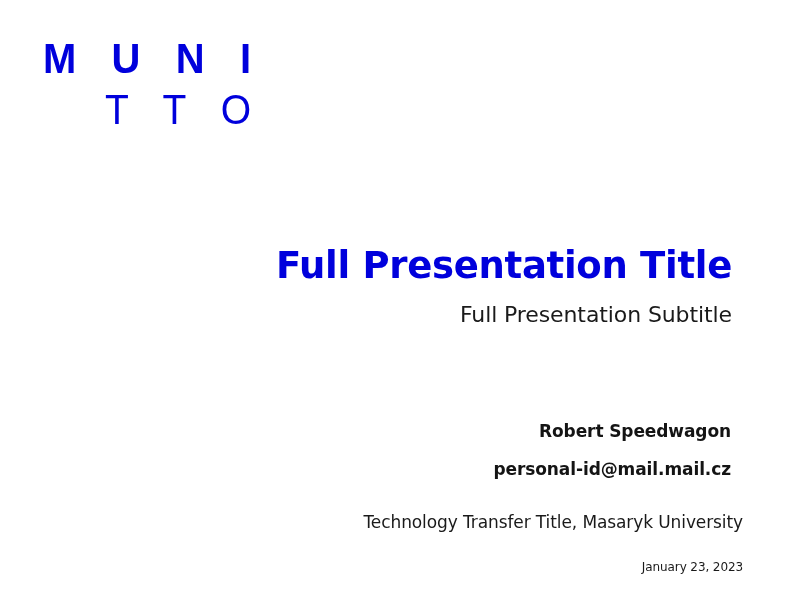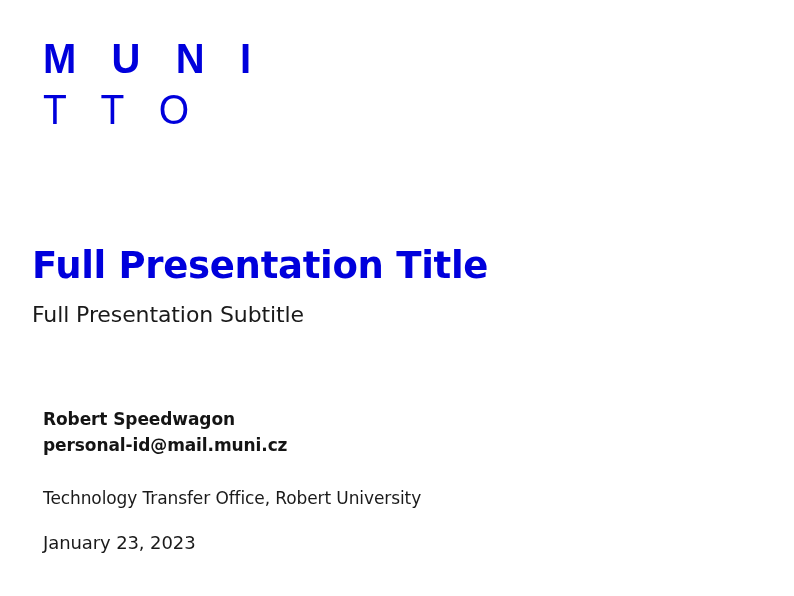--- a/index.html
+++ b/index.html
@@ -13,20 +13,21 @@
     font-family: "DejaVu Sans", sans-serif;
     overflow: hidden;
   }
 
   .slide {
     position: relative;
     width: 794px;
     height: 580px;
     background: #ffffff;
     box-sizing: border-box;
+    text-align: right;
   }
 
   
   .logo {
     position: absolute;
     left: 43px;
     top: 36px;
     user-select: none;
   }
   .logo-muni {
@@ -88,38 +89,38 @@
     top: 406px;
     width: 700px;
   }
   .author-name,
   .author-email {
     font-family: "DejaVu Sans", sans-serif;
     font-weight: 700;
     font-size: 17px;
     line-height: 26px;
     color: #141414;
-    margin: 0;
+    margin: 12px;
     letter-spacing: -0.1px;
     white-space: nowrap;
   }
   .affiliation {
     font-family: "DejaVu Sans", sans-serif;
     font-weight: 400;
     font-size: 17px;
     line-height: 26px;
     color: #1a1a1a;
     margin: 27px 0 0 0;
     letter-spacing: -0.1px;
     white-space: nowrap;
   }
   .date-line {
     font-family: "DejaVu Sans", sans-serif;
     font-weight: 400;
-    font-size: 18px;
+    font-size: 12px;
     line-height: 26px;
     color: #1a1a1a;
     margin: 19px 0 0 0;
     letter-spacing: -0.1px;
     white-space: nowrap;
   }
 </style>
 </head>
 <body>
 
@@ -130,18 +131,18 @@
     <div class="logo-tto">T T O</div>
   </div>
 
   <div class="title-block">
     <h1 class="pres-title">Full Presentation Title</h1>
     <p class="pres-subtitle">Full Presentation Subtitle</p>
   </div>
 
   <div class="meta-block">
     <p class="author-name">Robert Speedwagon</p>
-    <p class="author-email">personal-id@mail.muni.cz</p>
-    <p class="affiliation">Technology Transfer Office, Robert University</p>
+    <p class="author-email">personal-id@mail.mail.cz</p>
+    <p class="affiliation">Technology Transfer Title, Masaryk University</p>
     <p class="date-line">January 23, 2023</p>
   </div>
 
 </div>
 
 </body></html>

